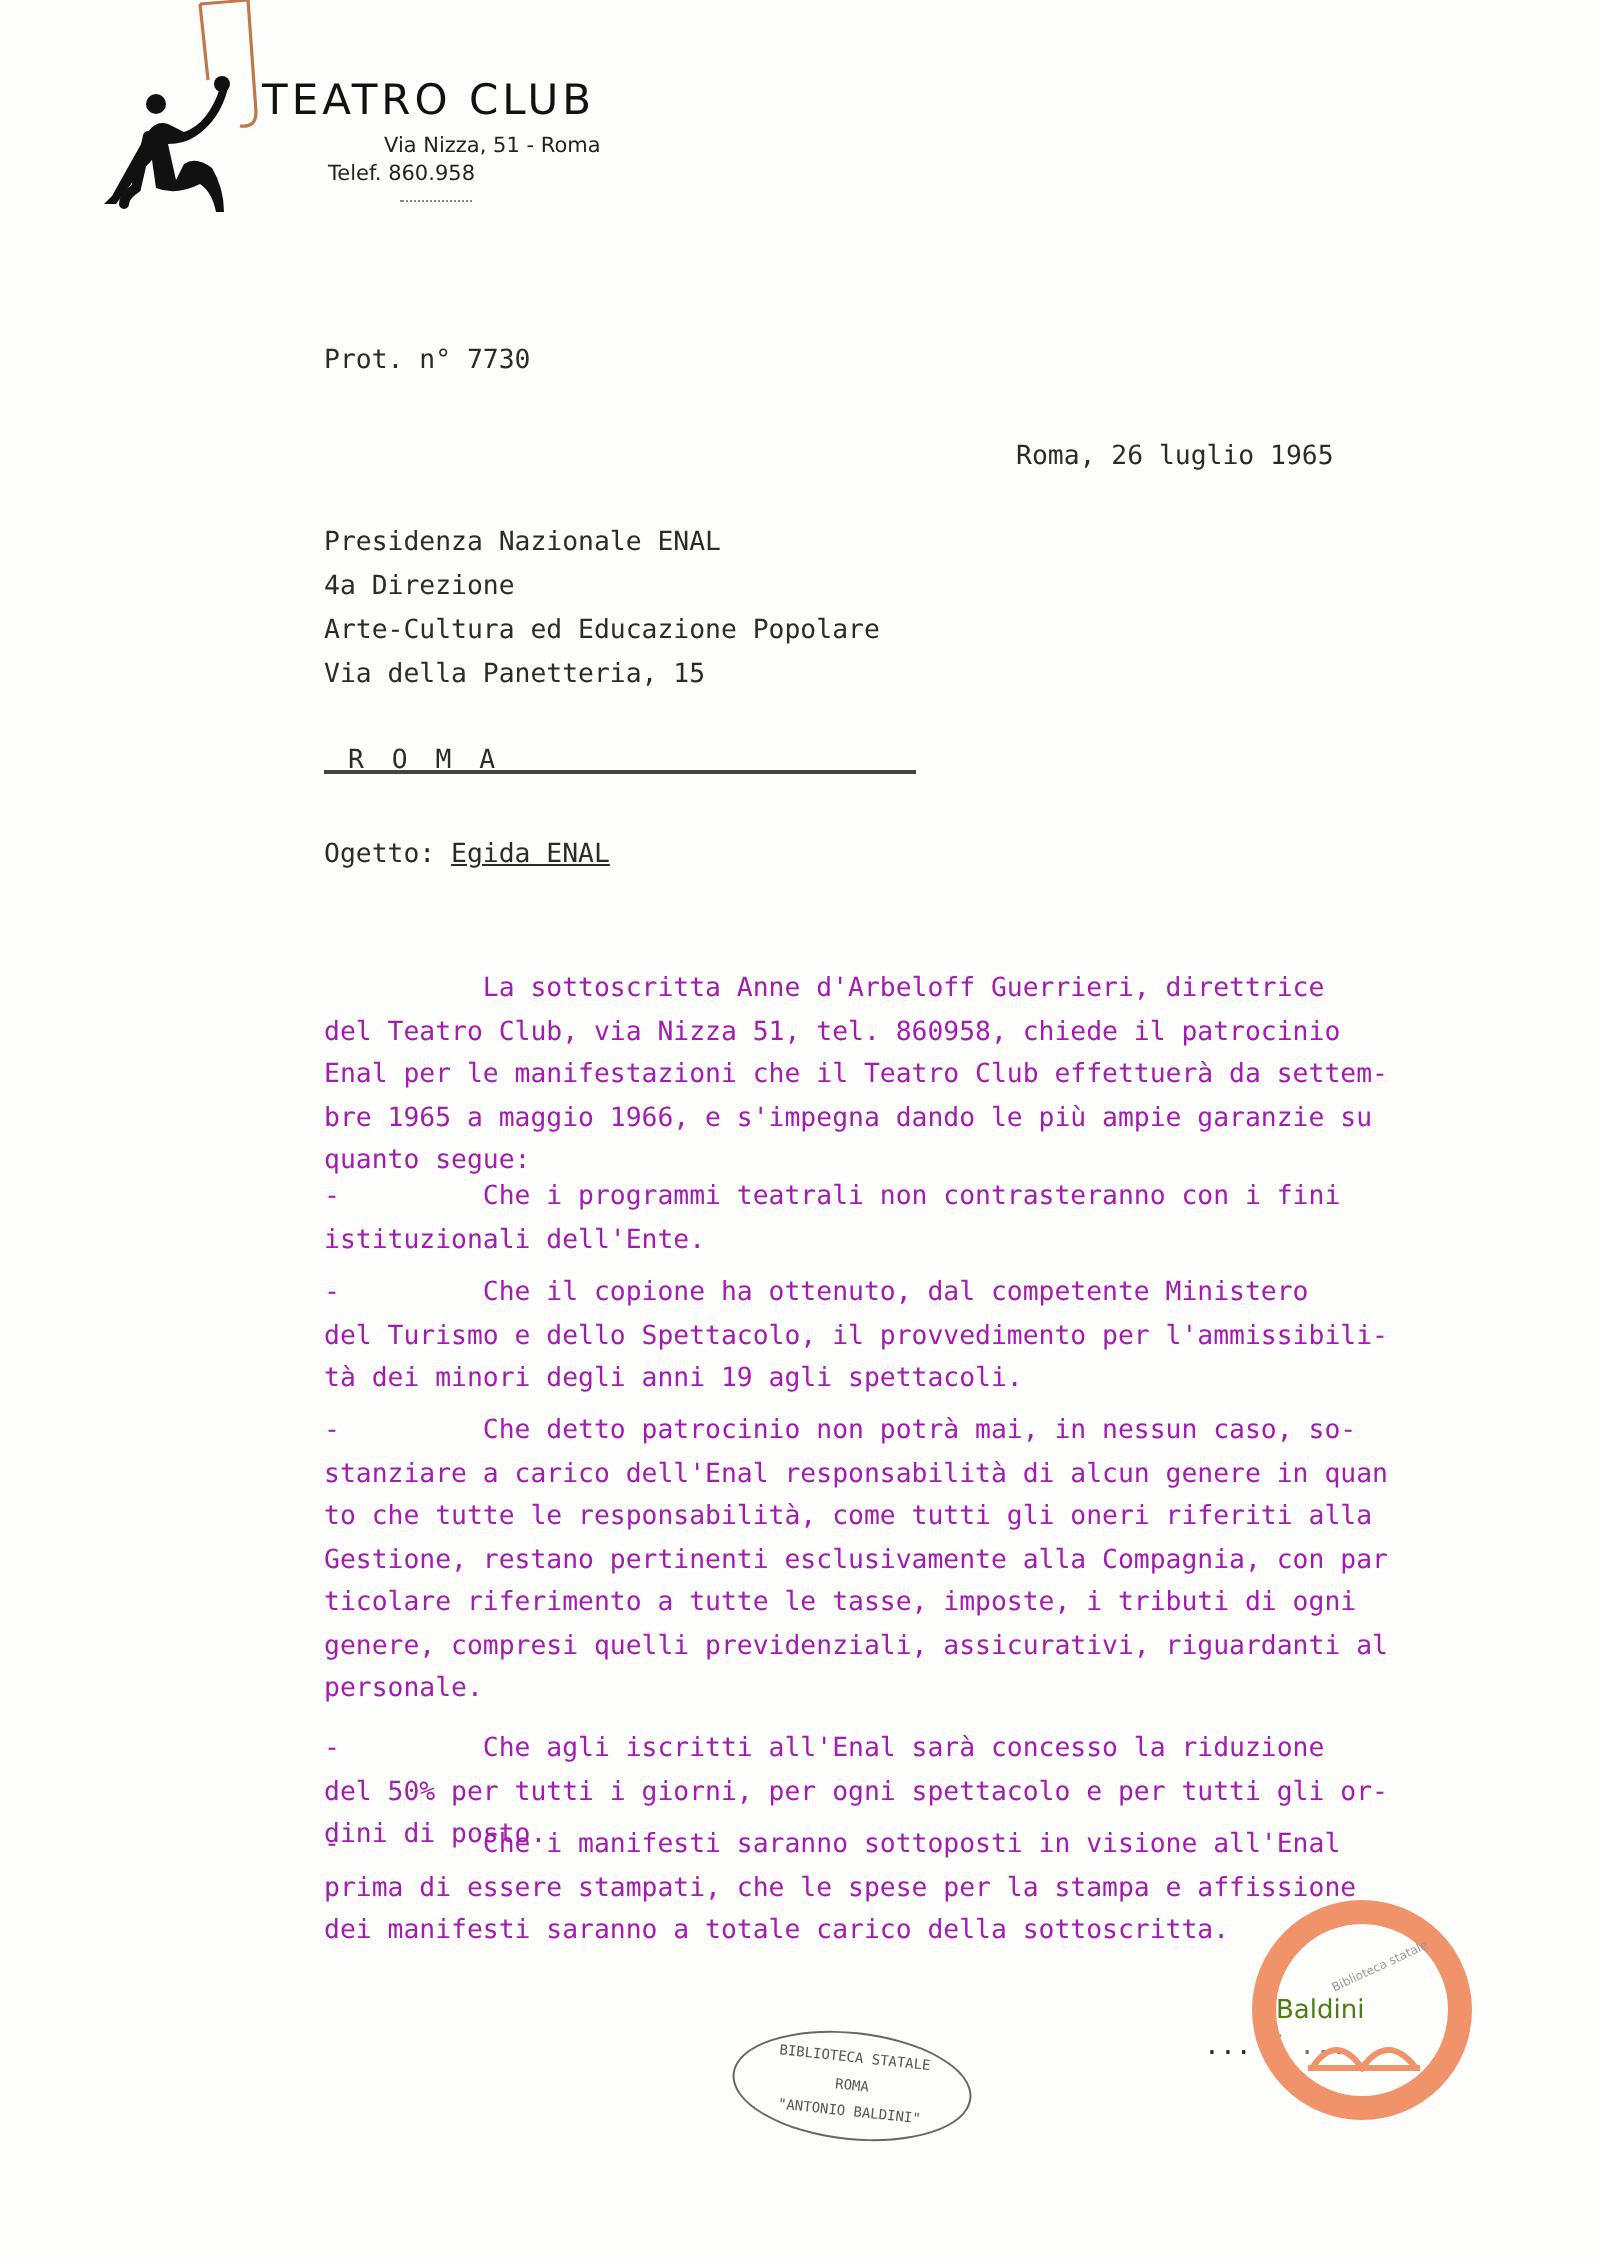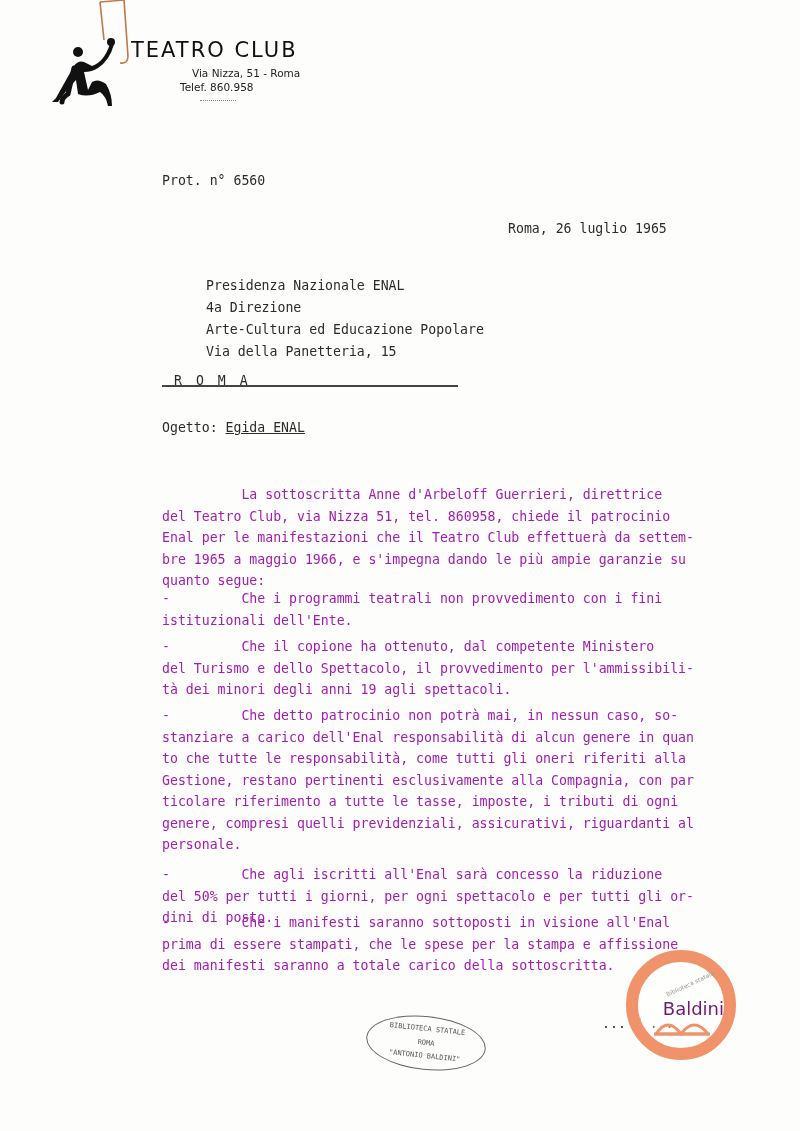--- a/index.html
+++ b/index.html
@@ -17,28 +17,28 @@
     .lh-title {
       position: absolute; left: 131px; top: 38px;
       font-family: "DejaVu Sans", sans-serif; font-size: 21px; letter-spacing: 2px;
       color: #111; font-weight: normal;
     }
     .lh-line {
       position: absolute; left: 168px;
       font-family: "DejaVu Sans", sans-serif; font-size: 10.5px; color: #222;
     }
     .lh-addr { top: 67px; margin-left: 24px; }
-    .lh-tel { top: 81px; left: 180px; }
+    .lh-tel { top: 81px; left: 164px; }
     .lh-rule { position: absolute; left: 200px; top: 100px; width: 36px; border-top: 1px dotted #888; }
 
     
     .tw { position: absolute; font-size: 13.2px; line-height: 22px; white-space: pre; color: #2b2b2b; }
     .prot { left: 162px; top: 170px; }
     .date { left: 508px; top: 218px; }
-    .addr { left: 162px; top: 275px; margin-left: 44px; }
+    .addr { left: 162px; top: 261px; }
     .roma { left: 162px; top: 370px; letter-spacing: 3px; margin-left: 12px; }
     .roma-rule { position: absolute; left: 162px; top: 385px; width: 296px; border-top: 2px solid #444; }
     .subj { left: 162px; top: 417px; }
     .subj u { text-decoration: underline; }
 
     .para { position: absolute; left: 162px; font-size: 13.2px; line-height: 21.5px; white-space: pre; color: #a21caf; }
     .p-intro { top: 484px; }
     .p-1 { top: 588px; }
     .p-2 { top: 636px; }
     .p-3 { top: 705px; }
@@ -62,22 +62,22 @@
     .wm {
       position: absolute; left: 626px; top: 950px; width: 110px; height: 110px;
       border: 12px solid #f0936a; border-radius: 50%; box-sizing: border-box;
       background: rgba(255,255,255,0.35);
     }
     .wm-small {
       position: absolute; left: 26px; top: 18px; font-family: "DejaVu Sans", sans-serif;
       font-size: 6px; color: #999; transform: rotate(-25deg); line-height: 7px; text-align: center;
     }
     .wm-name {
-      position: absolute; left: 0; right: 0; top: 36px; text-align: right;
-      font-family: "DejaVu Sans", sans-serif; font-size: 18px; color: #701a75;
+      position: absolute; left: 0; right: 0; top: 36px; text-align: left;
+      font-family: "DejaVu Sans", sans-serif; font-size: 13px; color: #4d7c0f;
     }
     .wm-arch { position: absolute; left: 16px; top: 54px; width: 56px; height: 20px; }
   </style>
 </head>
 <body>
 
 <div class="page">
 
   <svg class="hanger" viewBox="0 0 40 70">
     <path d="M2 2 L6 40 M26 0 L30 56 Q30 64 22 63" stroke="#c0774a" stroke-width="1.6" fill="none"></path>
@@ -89,38 +89,38 @@
     <circle cx="63" cy="4" r="4" fill="#111"></circle>
     <path d="M62 6 Q56 24 44 28 L36 24 Q30 22 26 28 Q18 42 8 60 L4 64 L10 64 Q20 50 28 42 L30 56 Q40 60 52 54 Q58 58 60 68 L64 68 Q64 56 58 46 Q50 40 44 44 L40 52 L36 34 Q44 34 50 30 Q62 22 66 6 Z" fill="#111"></path>
     <path d="M26 30 L20 56 Q14 60 14 64" stroke="#111" stroke-width="5" fill="none" stroke-linecap="round"></path>
   </svg>
 
   <div class="lh-title">TEATRO CLUB</div>
   <div class="lh-line lh-addr">Via Nizza, 51 - Roma</div>
   <div class="lh-line lh-tel">Telef. 860.958</div>
   <div class="lh-rule"></div>
 
-  <div class="tw prot">Prot. n° 6560</div>
+  <div class="tw prot">Prot. n° 7730</div>
   <div class="tw date">Roma, 26 luglio 1965</div>
 
   <div class="tw addr">Presidenza Nazionale ENAL
 4a Direzione
 Arte-Cultura ed Educazione Popolare
 Via della Panetteria, 15</div>
   <div class="tw roma">R O M A</div>
   <div class="roma-rule"></div>
 
   <div class="tw subj"><span>Ogetto: </span><u>Egida ENAL</u></div>
 
   <div class="para p-intro">          La sottoscritta Anne d'Arbeloff Guerrieri, direttrice
 del Teatro Club, via Nizza 51, tel. 860958, chiede il patrocinio
 Enal per le manifestazioni che il Teatro Club effettuerà da settem-
 bre 1965 a maggio 1966, e s'impegna dando le più ampie garanzie su
 quanto segue:</div>
-  <div class="para p-1">-         Che i programmi teatrali non provvedimento con i fini
+  <div class="para p-1">-         Che i programmi teatrali non contrasteranno con i fini
 istituzionali dell'Ente.</div>
   <div class="para p-2">-         Che il copione ha ottenuto, dal competente Ministero
 del Turismo e dello Spettacolo, il provvedimento per l'ammissibili-
 tà dei minori degli anni 19 agli spettacoli.</div>
   <div class="para p-3">-         Che detto patrocinio non potrà mai, in nessun caso, so-
 stanziare a carico dell'Enal responsabilità di alcun genere in quan
 to che tutte le responsabilità, come tutti gli oneri riferiti alla
 Gestione, restano pertinenti esclusivamente alla Compagnia, con par
 ticolare riferimento a tutte le tasse, imposte, i tributi di ogni
 genere, compresi quelli previdenziali, assicurativi, riguardanti al

